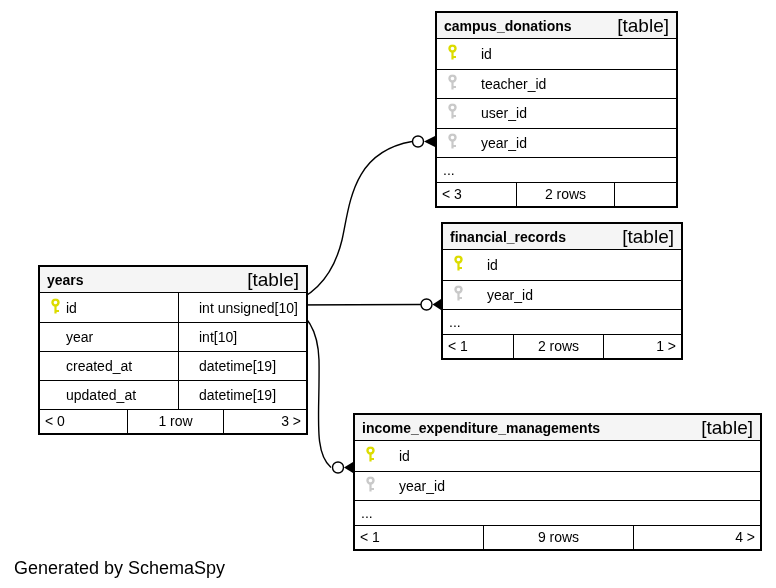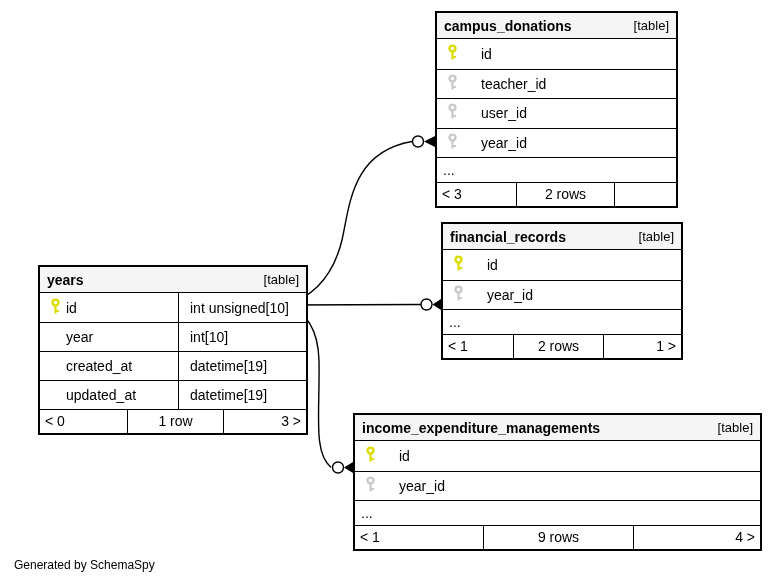--- a/index.html
+++ b/index.html
@@ -10,42 +10,42 @@
   .dbtable {
     position:absolute; background:#fff; border:2px solid #000;
     box-sizing:border-box; font-size:14px;
   }
   .hdr {
     display:flex; justify-content:space-between; align-items:center;
     height:26px; background:#f5f5f5; padding:0 7px;
     border-bottom:1px solid #000; box-sizing:border-box;
   }
   .tname { font-weight:bold; font-size:14px; }
-  .ttag  { font-size:13px; }
+  .ttag  { font-size:19px; }
   .crow {
     position:relative; height:29.5px; display:flex; align-items:center;
     box-sizing:border-box;
   }
   .crow + .crow, .dots, .foot { border-top:1px solid #000; }
   .keyicon { position:absolute; left:10px; top:50%; transform:translateY(-50%); display:block; }
   .pk { color:#dcdc00; }
   .fk { color:#c9c9c9; }
   .cname { padding-left:44px; }
   .years-tbl .crow { height:29px; }
   .years-tbl .cname { padding-left:26px; }
   .name-cell { width:138px; height:100%; display:flex; align-items:center; position:relative; box-sizing:border-box; }
-  .type-cell { flex:1; height:100%; display:flex; align-items:center; border-left:1px solid #000; padding-left:11px; box-sizing:border-box; }
+  .type-cell { flex:1; height:100%; display:flex; align-items:center; border-left:1px solid #000; padding-left:20px; box-sizing:border-box; }
   .dots { height:25px; display:flex; align-items:center; padding-left:6px; box-sizing:border-box; font-size:14px; }
   .foot { height:23.5px; display:flex; box-sizing:border-box; font-size:14px; }
   .fcell { display:flex; align-items:center; box-sizing:border-box; padding:0 5px; }
   .fcell.c2, .fcell.c3 { border-left:1px solid #000; }
   .fcell.c2 { justify-content:center; }
   .fcell.c3 { justify-content:flex-end; }
   .rel-svg { position:absolute; left:0; top:0; pointer-events:none; }
-  .gen-note { position:absolute; left:14px; top:558px; font-size:12px; }
+  .gen-note { position:absolute; left:14px; top:558px; font-size:18px; }
 </style>
 </head>
 <body>
 
 <div class="canvas">
 
   <svg class="rel-svg" width="776" height="588" viewBox="0 0 776 588">
 
     <g>
       <path d="M 286 305 C 315 296 334 273 342 240 C 350 204 352 152 412 141.5" fill="none" stroke="#000" stroke-width="1.4"></path>

